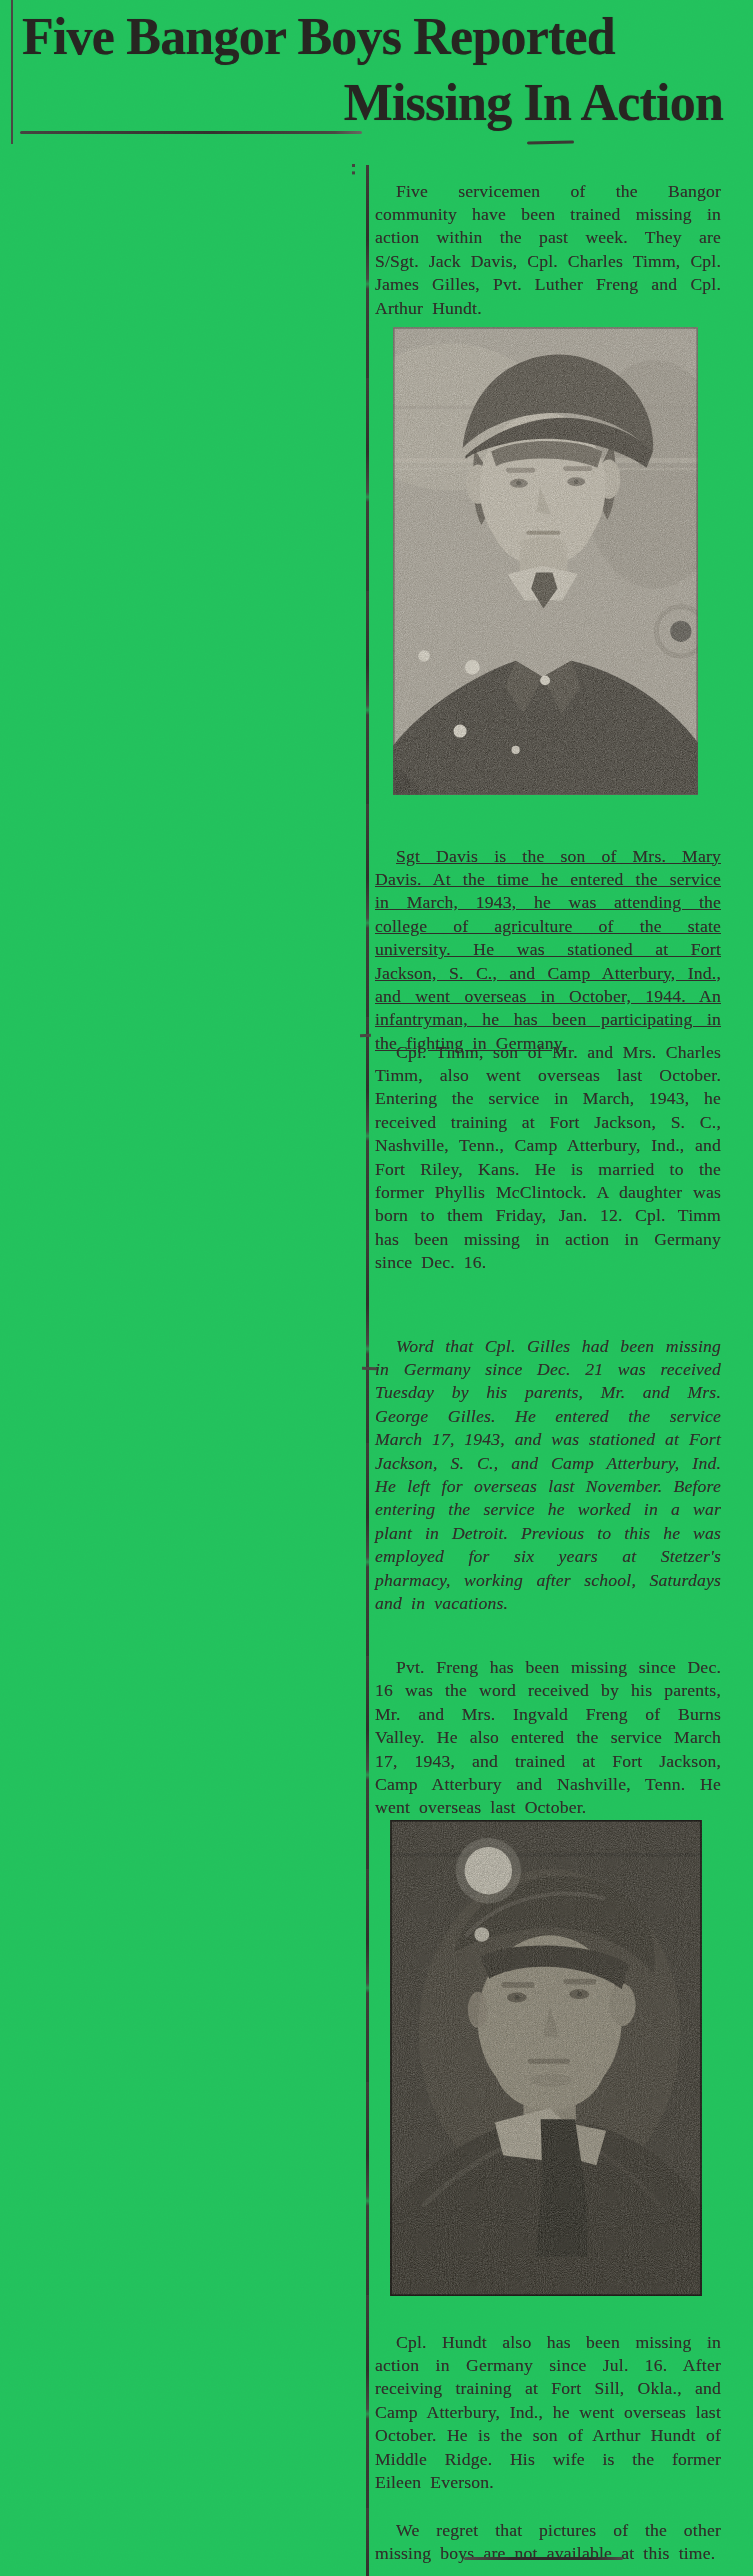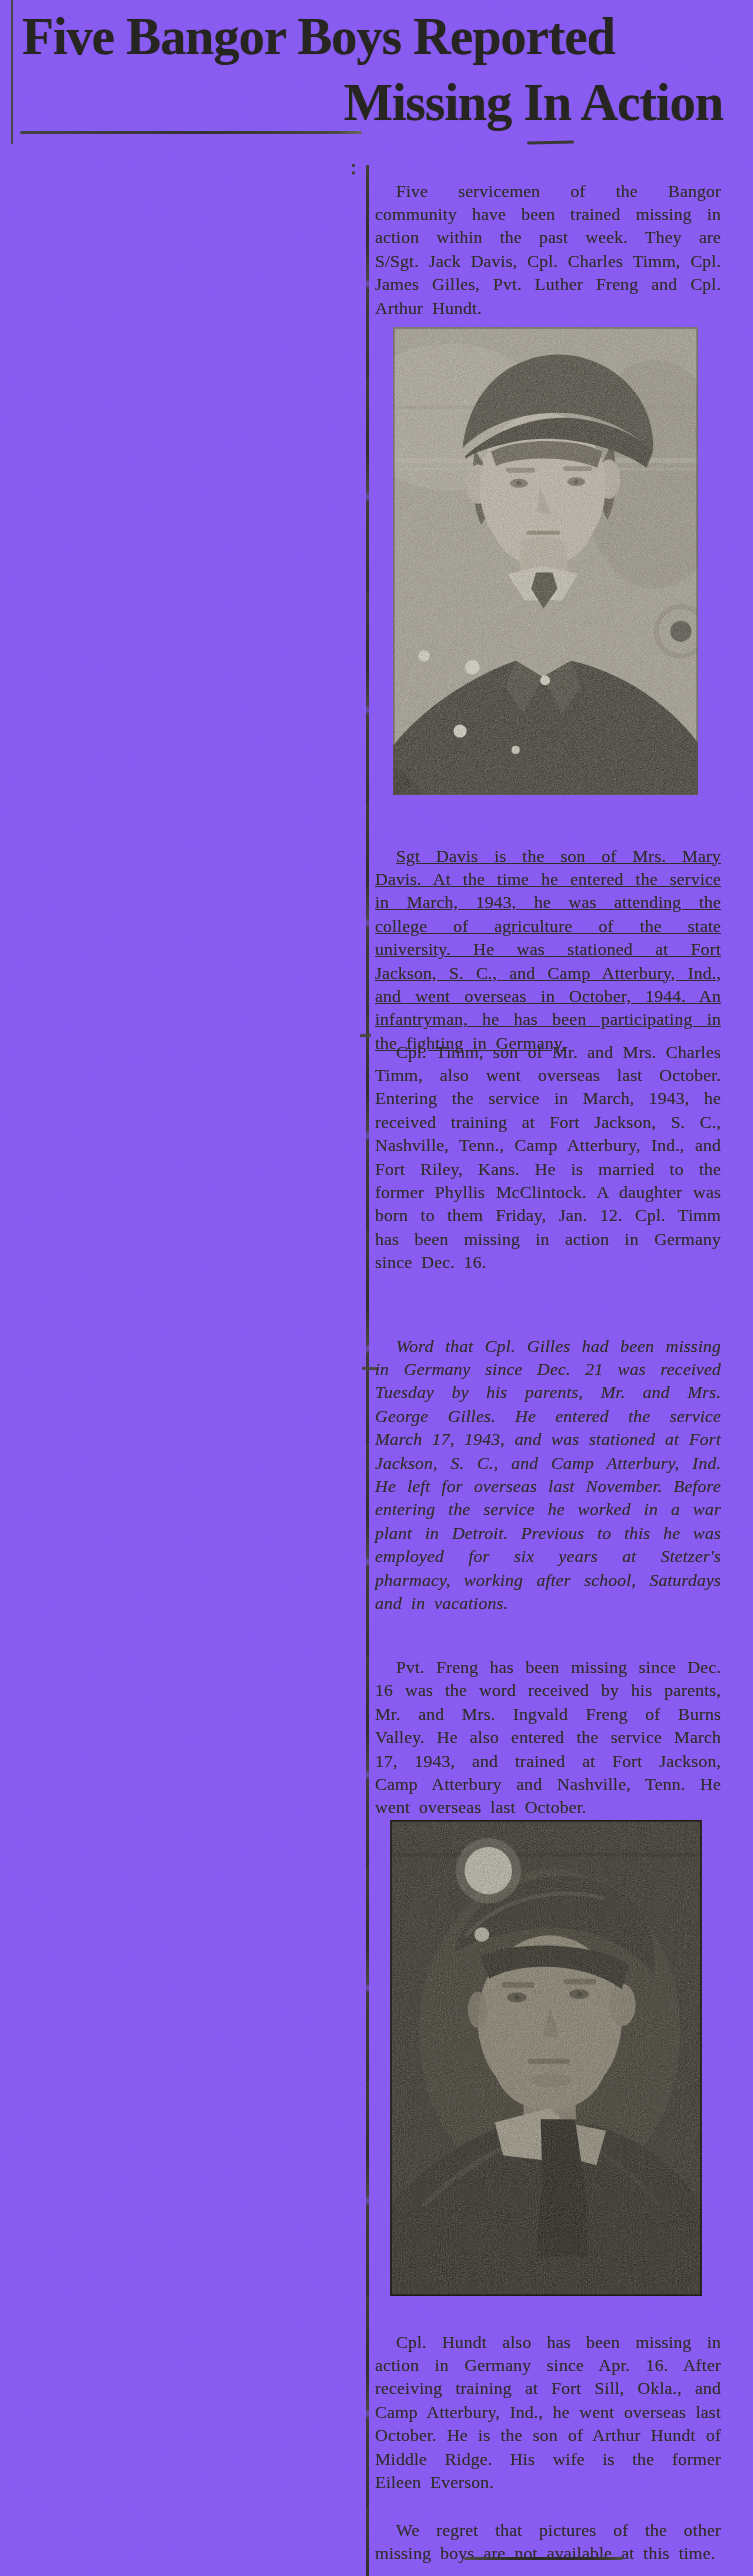--- a/index.html
+++ b/index.html
@@ -1,18 +1,18 @@
 <!DOCTYPE html>
 <html style="font-size:13px"><head>
 <meta charset="utf-8">
 <style>
   html,body{margin:0;padding:0;background:#e7e6e2;}
   .page{
     position:relative;width:753px;height:2576px;margin:0 auto;
-    background:#8b5cf6;overflow:hidden;
+    background:#22c55e;overflow:hidden;
     font-family:"Liberation Serif","DejaVu Serif",serif;color:#2f2d29;
   }
   .headline{
     position:absolute;font-weight:bold;font-size:52px;line-height:1;
     letter-spacing:-0.8px;color:#262420;white-space:nowrap;
     text-shadow:0 0 0.8px rgba(38,36,32,.55);
   }
   .hl1{left:22px;top:11.4px;}
   .hl2{right:30px;top:77px;}
   .rule{position:absolute;background:#3d3b36;}
@@ -187,21 +187,21 @@
         <path d="M128,370 L195,352 L214,370 L188,416 L138,410 Z" fill="#b2ab9b"></path>
         <path d="M214,370 L264,380 L252,422 L208,410 Z" fill="#a59e8e"></path>
         <path d="M184,366 L226,366 L240,462 L242,534 L178,534 L186,442 Z" fill="#12100b"></path>
       </g>
       <rect width="381" height="582" filter="url(#grainLight2)" opacity="0.4"></rect>
       <rect width="381" height="582" filter="url(#grainDark2)" opacity="0.4"></rect>
       <rect x="1" y="1" width="379" height="580" fill="none" stroke="#141310" stroke-width="2" opacity="0.8"></rect>
     </svg>
   </div>
 
-  <p class="para p-hundt">Cpl. Hundt also has been missing in action in Germany since Apr. 16. After receiving training at Fort Sill, Okla., and Camp Atterbury, Ind., he went overseas last October. He is the son of Arthur Hundt of Middle Ridge. His wife is the former Eileen Everson.</p>
+  <p class="para p-hundt">Cpl. Hundt also has been missing in action in Germany since Jul. 16. After receiving training at Fort Sill, Okla., and Camp Atterbury, Ind., he went overseas last October. He is the son of Arthur Hundt of Middle Ridge. His wife is the former Eileen Everson.</p>
   <p class="para p-regret">We regret that pictures of the other missing boys are not available at this time.</p>
 
   <div class="end-rule rule"></div>
 
   <svg class="paper-noise" width="753" height="2576" viewBox="0 0 921 3150" xmlns="http://www.w3.org/2000/svg">
     <defs>
       <filter id="paperNoise" x="0%" y="0%" width="100%" height="100%">
         <feTurbulence type="fractalNoise" baseFrequency="0.7" numOctaves="2" stitchTiles="stitch" seed="21"></feTurbulence>
         <feColorMatrix type="matrix" values="0 0 0 0 0.1  0 0 0 0 0.1  0 0 0 0 0.08  0.5 0.5 0.5 0 -0.2"></feColorMatrix>
       </filter>

